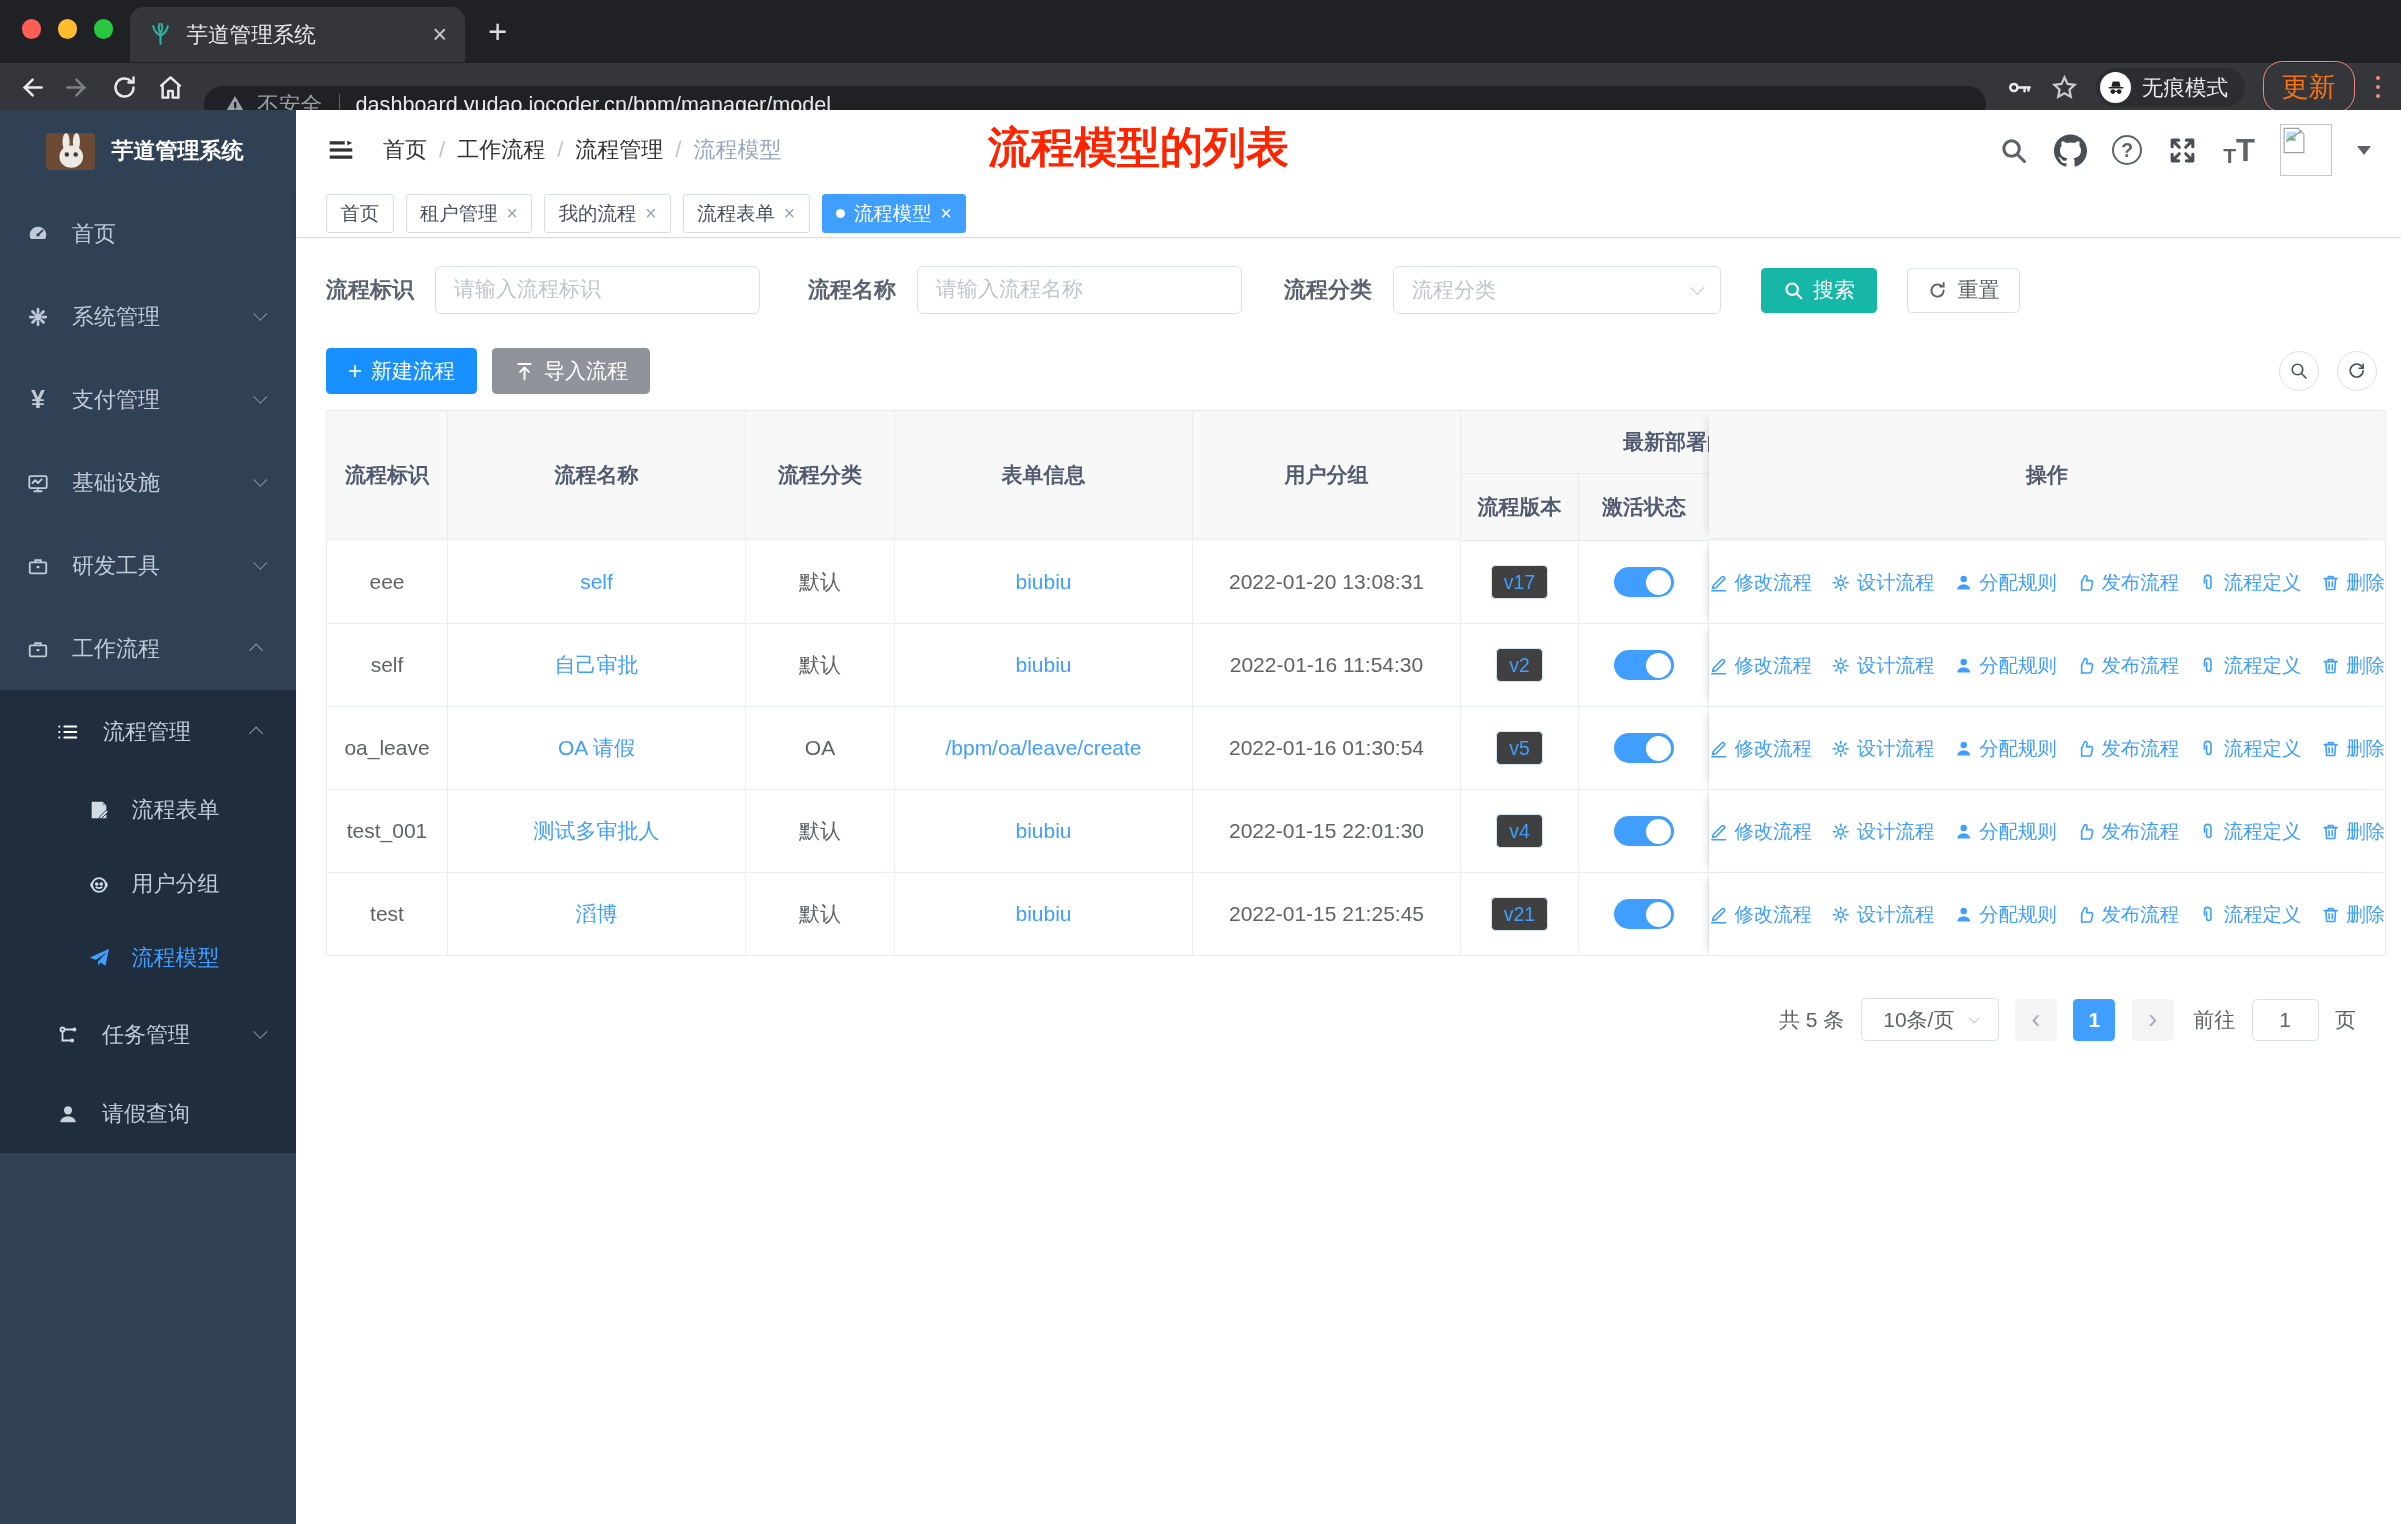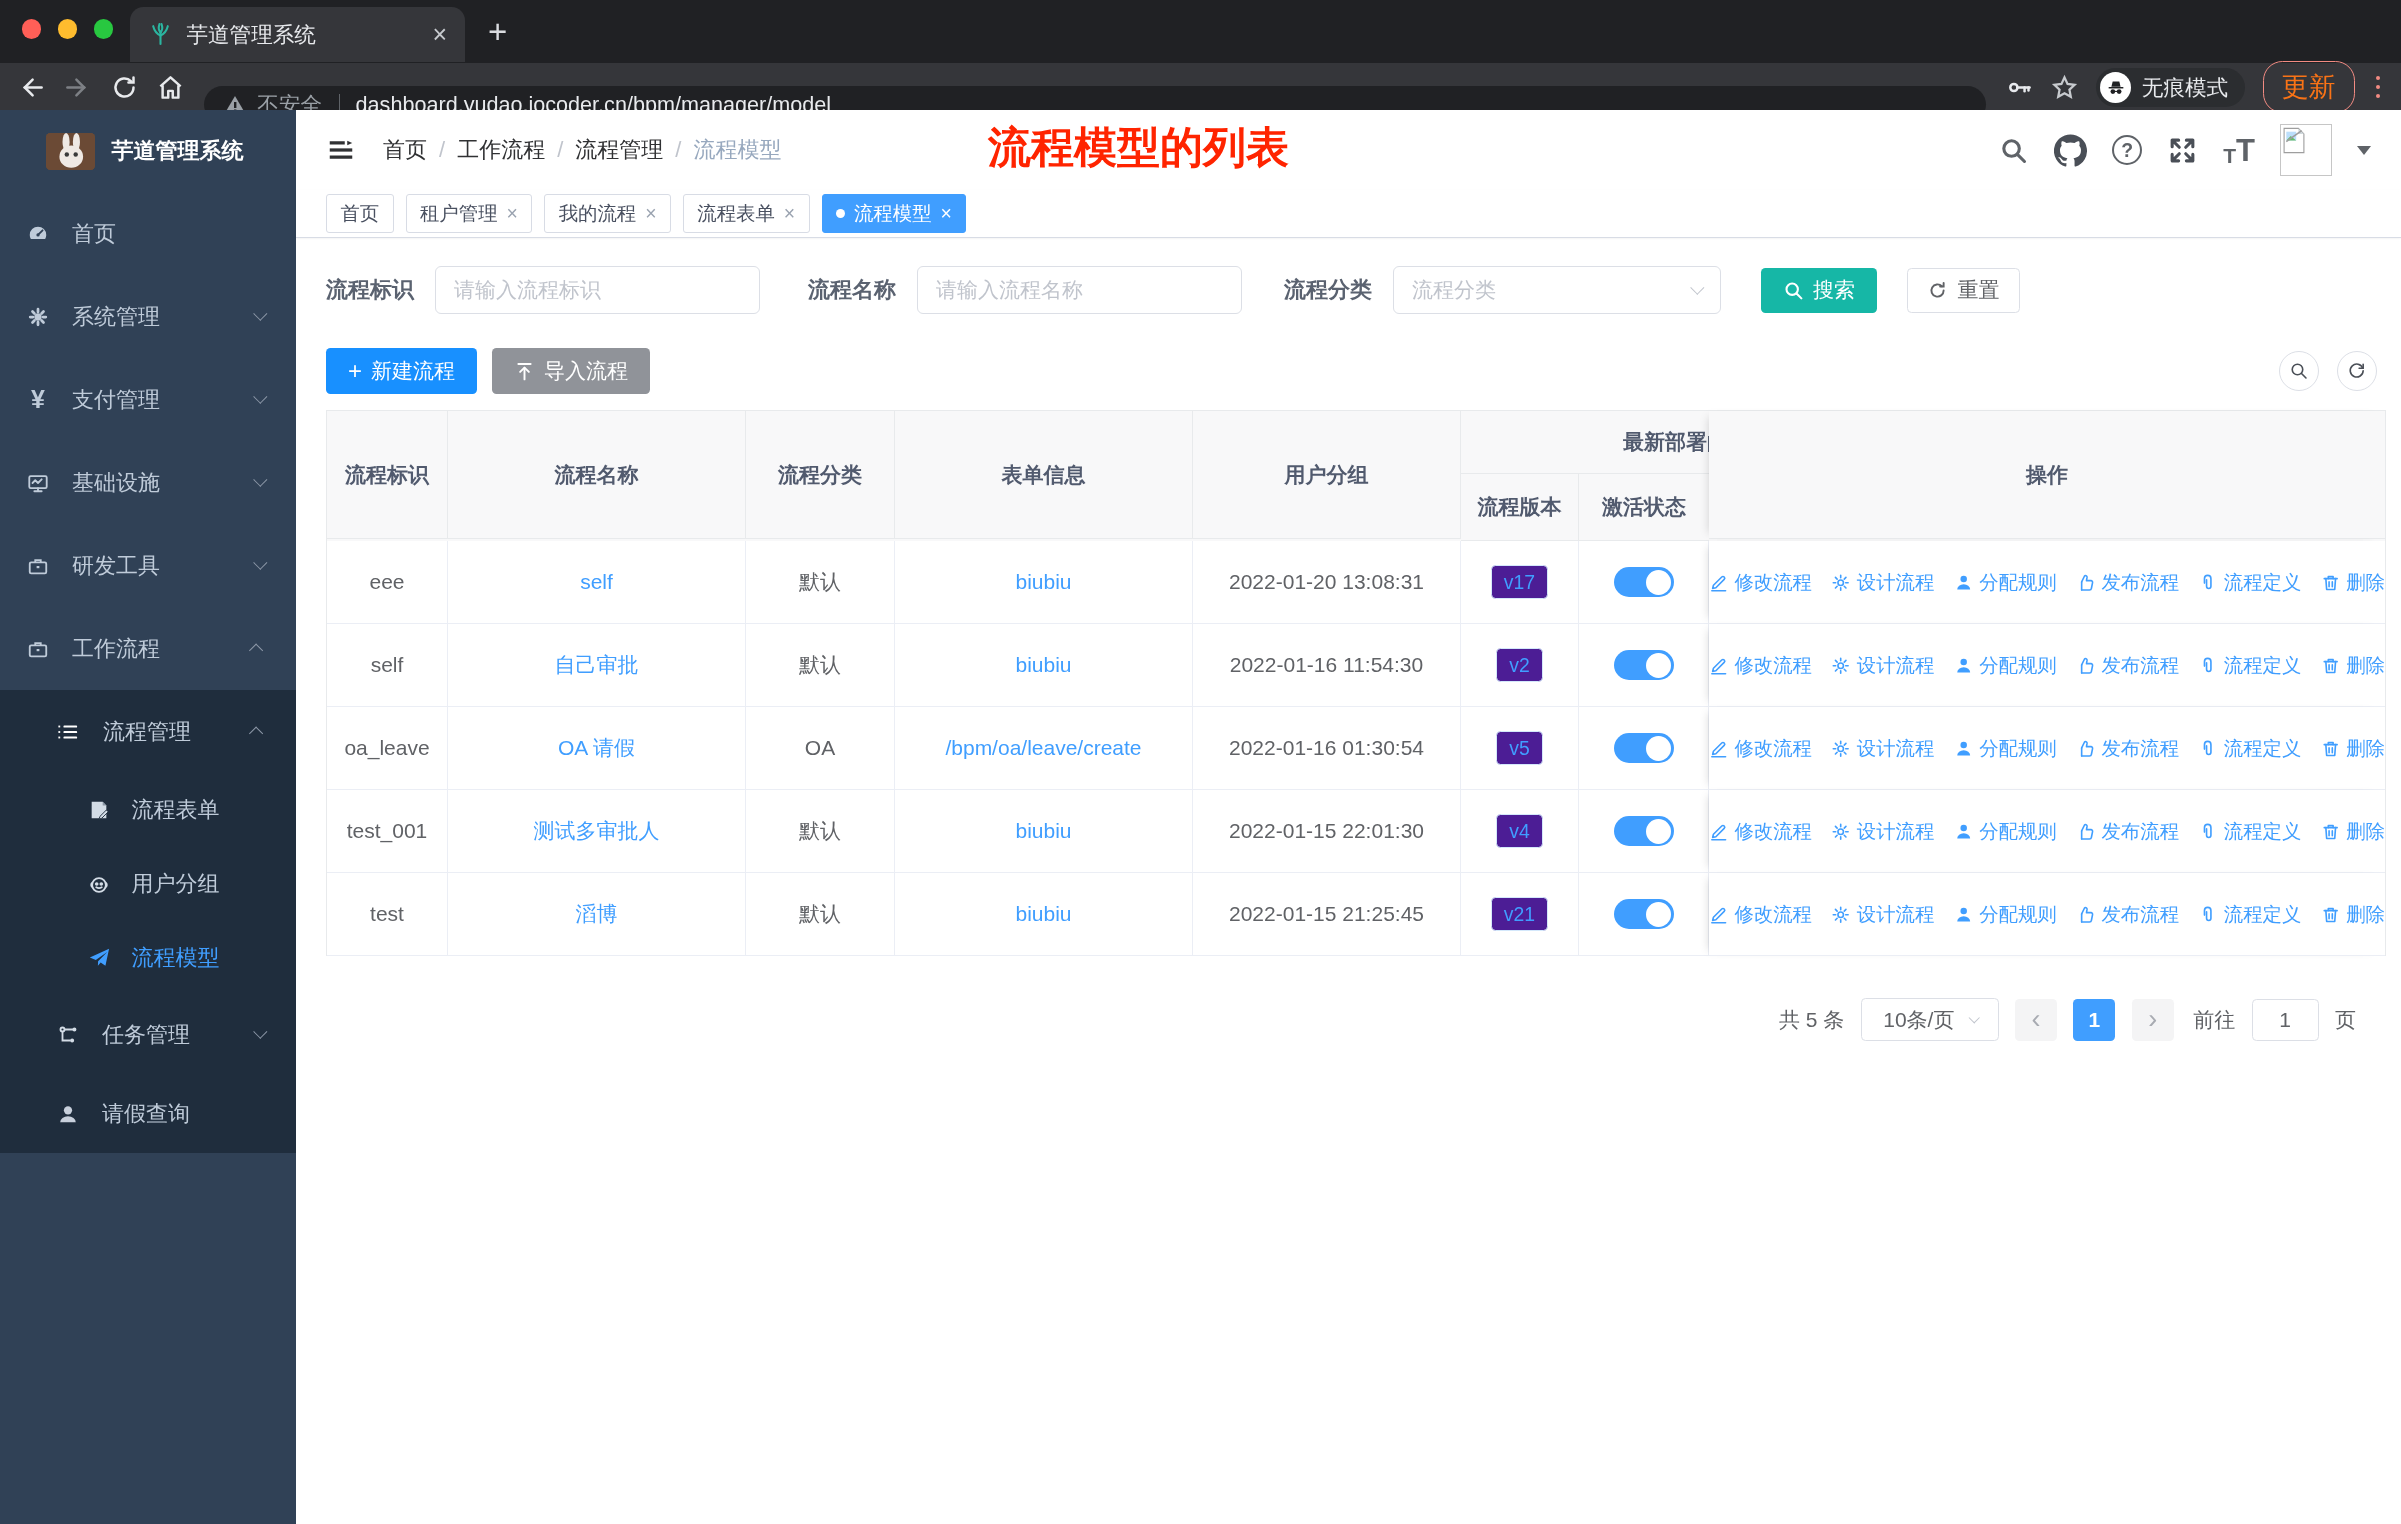--- a/index.html
+++ b/index.html
@@ -70,21 +70,21 @@
   .tagsbar{height:48px;border-bottom:0.7px solid #d8dce5;box-shadow:0 0.7px 2.2px rgba(0,0,0,.08);display:flex;align-items:center;gap:12px;padding:0 30px;}
   .tag{height:39px;border:0.7px solid #d8dce5;background:#fff;color:#495060;font-size:19.4px;display:flex;align-items:center;gap:9px;padding:0 13.4px;border-radius:3px;}
   .tag .x{color:#9aa3b0;font-size:19.4px;}
   .tag.active{background:var(--tag-active);border-color:var(--tag-active);color:#fff;}
   .tag.active .dot{width:9px;height:9px;border-radius:50%;background:#fff;}
   .tag.active .x{color:#fff;}
   .content{flex:1;padding:28px 15px 0 30px;position:relative;}
   
   .filter-row{display:flex;align-items:center;margin-bottom:34px;}
   .flabel{font-size:22px;font-weight:700;color:#5a6270;margin-right:21px;white-space:nowrap;}
-  .finput{width:325px;height:48px;border:0.7px solid #dcdfe6;border-radius:6px;padding:0 18px;font-size:21px;color:#4d7c0f;outline:none;background:#fff;font-family:Liberation Serif, serif;}
+  .finput{width:325px;height:48px;border:0.7px solid #dcdfe6;border-radius:6px;padding:0 18px;font-size:21px;color:#4d7c0f;outline:none;background:#fff;font-family:Liberation Mono, monospace;}
   .finput::placeholder{color:#c0c4cc;}
   .fgap{width:48px;}
   .fselect{width:328px;height:48px;border:0.7px solid #dcdfe6;border-radius:6px;display:flex;align-items:center;padding:0 18px;color:#c0c4cc;position:relative;}
   .fselect .chev{border-color:#c0c4cc;position:absolute;right:19.4px;top:18px;}
   .btn{height:45px;border-radius:4.5px;display:inline-flex;align-items:center;justify-content:center;gap:9px;font-size:21px;border:none;cursor:default;font-family:inherit;}
   .btn-search{background:var(--search-btn);color:#fff;padding:0 22px;margin-left:40px;}
   .btn-reset{background:#fff;border:0.7px solid #dcdfe6;color:#606266;padding:0 19.4px;margin-left:30px;}
   
   .tool-row{display:flex;align-items:center;margin-bottom:16.4px;}
   .btn-create{background:var(--create-btn);color:#fff;height:46px;padding:0 22px;}
@@ -100,21 +100,21 @@
   .c7{width:130px;flex-shrink:0}.c8{flex:1;min-width:0;}
   .th-group{width:248px;flex-shrink:0;display:flex;flex-direction:column;border-bottom:0.7px solid #e8eaec;background:#f8f8f9;}
   .group-top{height:63px;position:relative;overflow:hidden;border-bottom:0.7px solid #e8eaec;}
   .group-top span{position:absolute;left:162px;top:50%;transform:translateY(-50%);white-space:nowrap;}
   .group-bottom{display:flex;height:66px;}
   .group-bottom .th{height:66px;border-bottom:none;text-align:right;}
   .op-col{box-shadow:-7.4px 0 9px -6px rgba(0,0,0,.15);position:relative;z-index:2;}
   .tr{display:flex;background:#fff;}
   .td{display:flex;align-items:center;justify-content:center;height:83px;border-right:0.7px solid #ebeef5;border-bottom:0.7px solid #ebeef5;font-size:21px;color:#606266;background:#fff;}
   .link{color:var(--accent);text-decoration:none;}
-  .ver-tag{background:#4c1d95;border:0.7px solid #d4e8fb;color:var(--accent);border-radius:4.5px;padding:4.5px 12px;font-size:19.4px;text-align:right;}
+  .ver-tag{background:#404040;border:0.7px solid #d4e8fb;color:var(--accent);border-radius:4.5px;padding:4.5px 12px;font-size:19.4px;text-align:right;}
   .toggle{width:60px;height:30px;border-radius:15px;background:#dcdfe6;position:relative;display:inline-block;}
   .toggle.on{background:var(--accent);}
   .toggle .knob{position:absolute;top:2.2px;width:25px;height:25px;border-radius:50%;background:#fff;left:2.2px;}
   .toggle.on .knob{left:auto;right:2.2px;}
   .actions{display:flex;align-items:center;gap:19.4px;flex-wrap:nowrap;}
   .act{display:inline-flex;align-items:center;gap:6px;color:var(--accent);font-size:19.4px;text-decoration:none;white-space:nowrap;}
   
   .pager{display:flex;align-items:center;justify-content:flex-end;gap:16.4px;margin:42px 30px 0 0;color:#606266;font-size:21px;}
   .psize{width:138px;height:43px;border:0.7px solid #dcdfe6;border-radius:4.5px;display:flex;align-items:center;justify-content:center;gap:13.4px;position:relative;color:#606266;}
   .psize .chev{border-color:#c0c4cc;width:8.2px;height:8.2px;}

